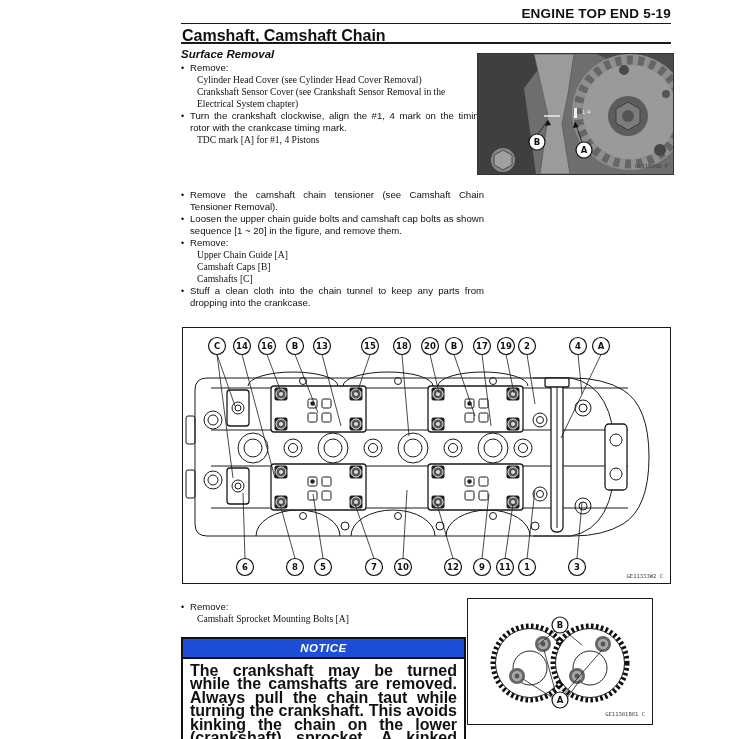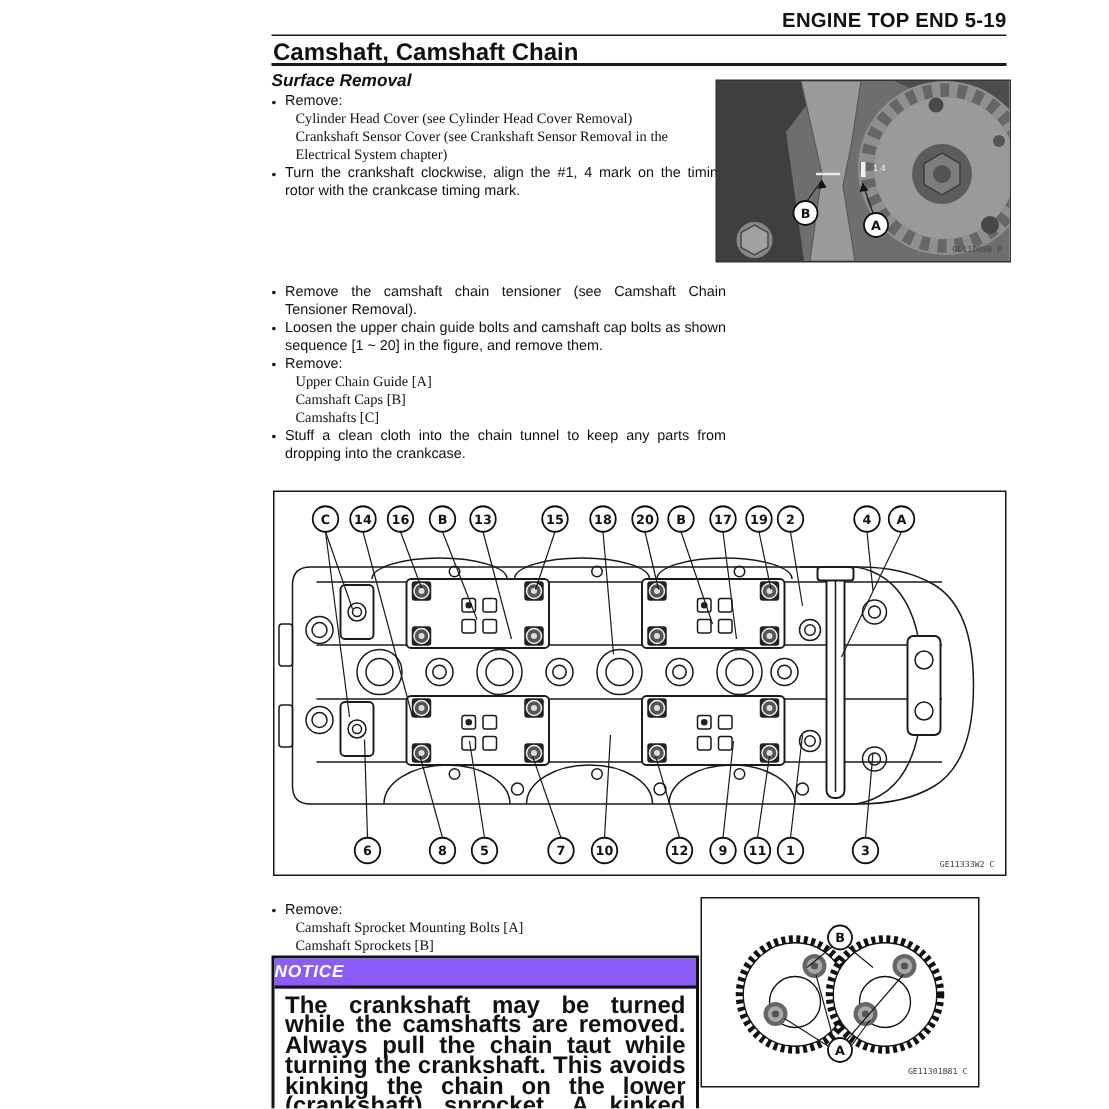--- a/index.html
+++ b/index.html
@@ -19,23 +19,23 @@
   .step .txt{display:block;text-align:justify;}
   .step.sub .txt{text-align:left;font-family:Liberation Serif, serif;}
   #steps1{top:62px;}
   #steps2{top:189px;}
   #steps3{top:601px;width:290px;}
   .figbox{border:1px solid #1a1a1a;background:#fff;}
   #photo{left:433px;top:53px;width:195px;height:120px;border:1px solid #333;}
   #diagram{left:138px;top:327px;width:487px;height:255px;}
   #sprocketfig{left:423px;top:598px;width:184px;height:125px;}
   #notice{left:137px;top:637px;width:281px;border:2px solid #111;}
-  .notice-hd{height:18px;background:#8b5cf6;border-bottom:2px solid #111;
+  .notice-hd{height:18px;background:#1d4ed8;border-bottom:2px solid #111;
              color:#fff;font-weight:bold;font-style:italic;font-size:11.5px;
-             text-align:left;line-height:18px;letter-spacing:.5px;}
+             text-align:center;line-height:18px;letter-spacing:.5px;}
   .notice-bd{padding:5px 7px 6px 7px;font-weight:bold;font-size:16px;line-height:13.4px;text-align:justify;}
   
   .leader{stroke:#1a1a1a;stroke-width:0.8;fill:none;}
   .co{fill:#fff;stroke:#111;stroke-width:1.2;}
   .colbl{font-family:"DejaVu Sans",sans-serif;font-weight:bold;font-size:8.5px;text-anchor:middle;fill:#111;}
   .ln{stroke:#1a1a1a;stroke-width:1;fill:none;}
   .ln2{stroke:#1a1a1a;stroke-width:1.3;fill:#fff;}
   .fig-code{font-family:"DejaVu Sans Mono",monospace;font-size:5.5px;fill:#444;text-anchor:end;}
 </style>
 </head>
@@ -57,20 +57,23 @@
       <div class="step sub">
         <span class="txt">Cylinder Head Cover (see Cylinder Head Cover Removal)</span>
       </div>
       <div class="step sub">
         <span class="txt">Crankshaft Sensor Cover (see Crankshaft Sensor Removal in the Electrical System chapter)</span>
       </div>
       <div class="step">
         <span class="blt">•</span>
         <span class="txt">Turn the crankshaft clockwise, align the #1, 4 mark on the timing rotor with the crankcase timing mark.</span>
       </div>
+      <div class="step sub">
+        <span class="txt">TDC mark [A] for #1, 4 Pistons</span>
+      </div>
     </div>
   <div class="abs steps" id="steps2">
       <div class="step">
         <span class="blt">•</span>
         <span class="txt">Remove the camshaft chain tensioner (see Camshaft Chain Tensioner Removal).</span>
       </div>
       <div class="step">
         <span class="blt">•</span>
         <span class="txt">Loosen the upper chain guide bolts and camshaft cap bolts as shown sequence [1 ~ 20] in the figure, and remove them.</span>
       </div>
@@ -92,23 +95,20 @@
         <span class="txt">Stuff a clean cloth into the chain tunnel to keep any parts from dropping into the crankcase.</span>
       </div>
     </div>
   <div class="abs steps" id="steps3">
       <div class="step">
         <span class="blt">•</span>
         <span class="txt">Remove:</span>
       </div>
       <div class="step sub">
         <span class="txt">Camshaft Sprocket Mounting Bolts [A]</span>
-      </div>
-      <div class="step sub">
-        <span class="txt">Camshaft Sprockets [B]</span>
       </div>
     </div>
 
   <div class="abs" id="photo">
     <svg width="195" height="120" viewBox="0 0 195 120">
       <rect x="0" y="0" width="195" height="120" fill="#6e6e6e"></rect>
       <polygon points="0,0 72,0 46,34 58,120 0,120" fill="#3f3f3f"></polygon>
       <polygon points="118,0 195,0 195,22 150,14" fill="#4c4c4c"></polygon>
       <polygon points="56,0 96,0 90,40 84,70 92,120 62,120 70,62" fill="#9b9b9b" stroke="#5a5a5a" stroke-width="0.8"></polygon>
 

